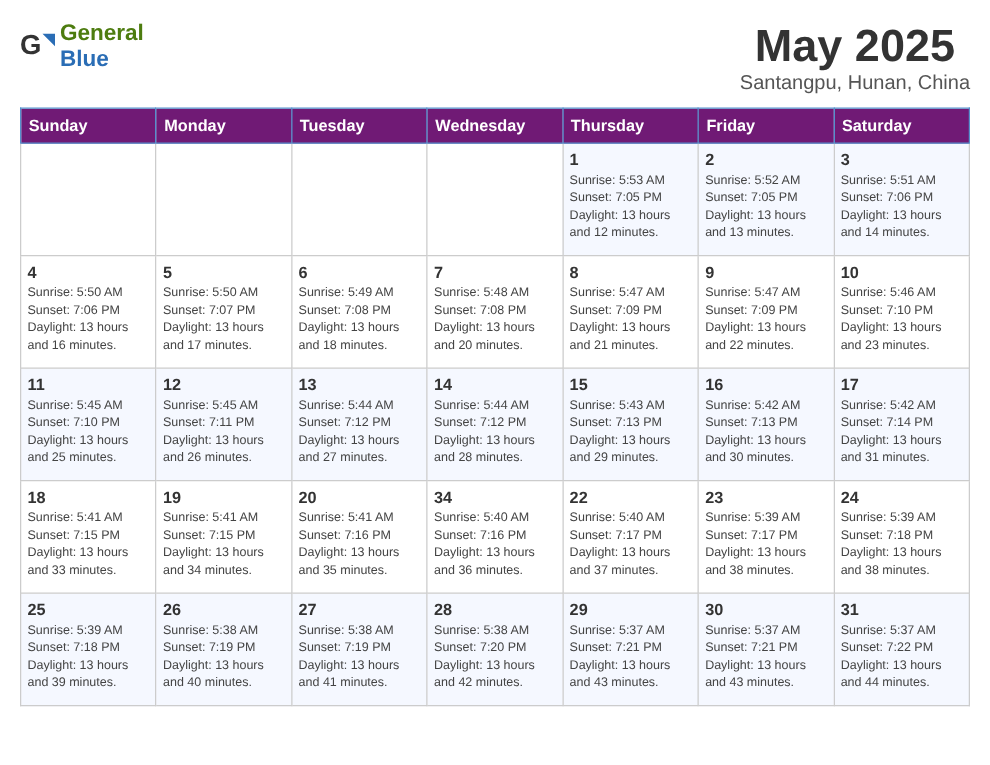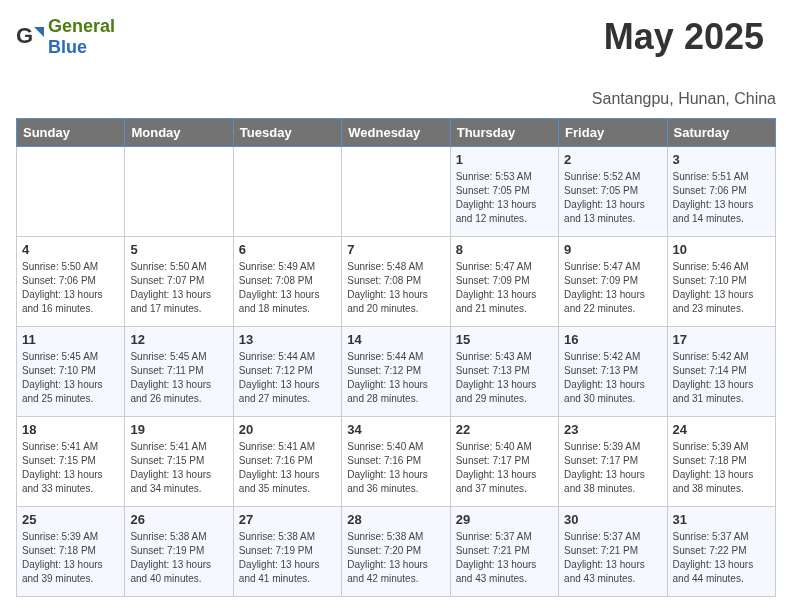--- a/index.html
+++ b/index.html
@@ -39,29 +39,28 @@
       text-align: center;
     }
     .main-title {
       font-size: 36px;
       font-weight: bold;
       color: #333;
     }
     .subtitle {
       font-size: 16px;
       color: #555;
-      margin-top: 32px;
     }
     table {
       width: 100%;
       border-collapse: collapse;
       table-layout: fixed;
     }
     thead tr th {
-      background-color: #737373;
+      background-color: #701a75;
       color: #fff;
       text-align: left;
       padding: 6px 6px;
       font-size: 13px;
       border: 1px solid #5590cc;
     }
     tbody tr td {
       border: 1px solid #ccc;
       vertical-align: top;
       padding: 5px 5px;

